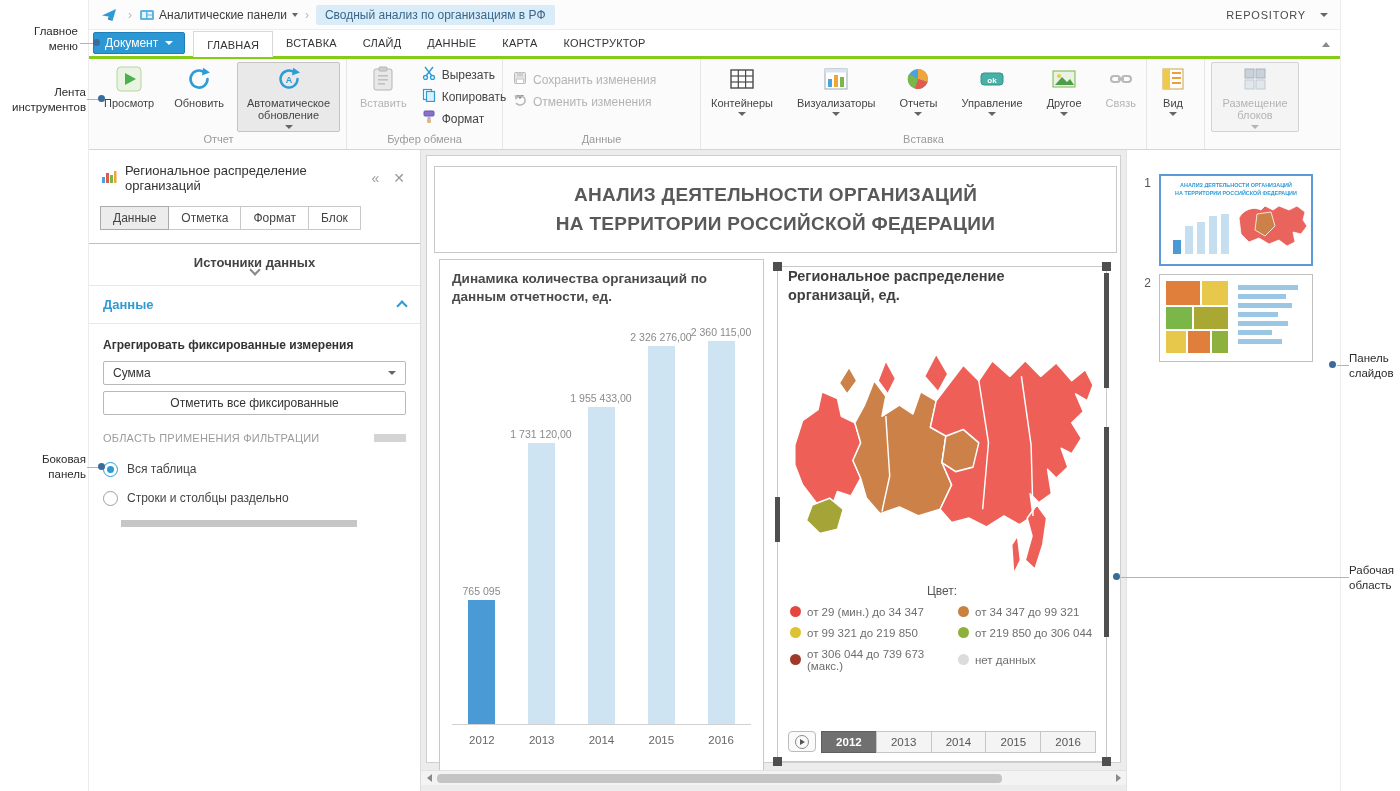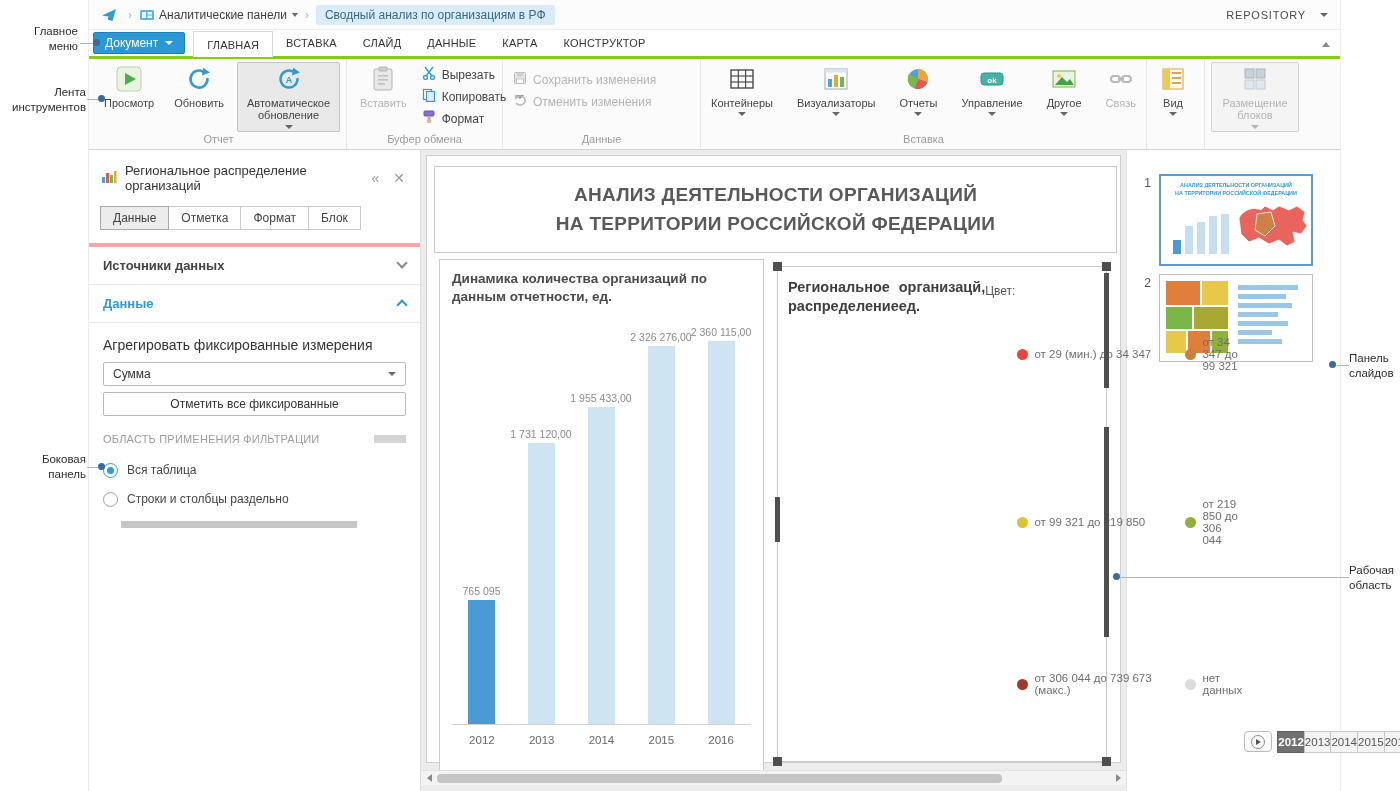--- a/index.html
+++ b/index.html
@@ -49,28 +49,28 @@
 
 
 .sidebar{flex:0 0 332px;background:#fff;border-right:1px solid #dcdcdc;display:flex;flex-direction:column;overflow:hidden;}
 .sb-header{display:flex;align-items:center;gap:8px;padding:13px 12px 10px;}
 .sb-title{font-size:13px;color:#333;flex:1;}
 .sb-ctl{color:#9a9a9a;font-size:14px;line-height:1;padding:0 3px;}
 .sb-tabs{display:flex;margin:3px 12px 13px;}
 .sb-tab{padding:4px 12px;font-size:12px;color:#444;border:1px solid #c9c9c9;margin-left:-1px;background:#fff;}
 .sb-tab.active{background:#ececec;border-color:#aaa;position:relative;z-index:1;}
 .side-section{display:flex;align-items:center;justify-content:space-between;padding:11px 14px;border-bottom:1px solid #e8e8e8;font-weight:bold;font-size:13px;color:#444;}
-.side-section.first{border-top:4px solid #fca5a5;}
+.side-section.first{border-top:1px solid #fca5a5;flex-direction:column;}
 .side-section.active{color:#2e9bd6;}
 .chev{width:8px;height:8px;border-right:2px solid #8a8a8a;border-bottom:2px solid #8a8a8a;display:inline-block;}
 .chev.down{transform:rotate(45deg);margin-top:-4px;}
 .chev.up{transform:rotate(-135deg);margin-top:4px;}
 .chev.blue{border-color:#2e9bd6;}
 .sb-content{padding:14px 14px 0;}
-.agg-label{font-weight:normal;font-size:14px;color:#333;margin-bottom:9px;}
+.agg-label{font-weight:bold;font-size:12px;color:#333;margin-bottom:9px;}
 .select{height:24px;border:1px solid #b9b9b9;border-radius:2px;background:#fff;display:flex;align-items:center;padding:0 9px;font-size:12px;color:#333;margin-bottom:6px;}
 .select .caret{margin-left:auto;}
 .sb-btn{height:24px;border:1px solid #b9b9b9;border-radius:2px;background:#fff;display:flex;align-items:center;justify-content:center;font-size:12px;color:#333;margin-bottom:17px;}
 .filter-row{display:flex;align-items:center;margin-bottom:18px;}
 .filter-label{font-size:11px;color:#9c9c9c;flex:1;letter-spacing:.2px;}
 .mini-scroll{width:32px;height:8px;background:#d4d4d4;}
 .radio-row{display:flex;align-items:center;gap:9px;margin-bottom:14px;}
 .radio{width:15px;height:15px;border:1px solid #9e9e9e;border-radius:50%;position:relative;background:#fff;flex:0 0 15px;}
 .radio.checked{border-color:#2e9bd6;}
 .radio.checked::after{content:"";position:absolute;inset:3px;border-radius:50%;background:#2e9bd6;}
@@ -85,21 +85,21 @@
 .dash-title{font-size:19px;font-weight:bold;color:#595959;line-height:1.55;letter-spacing:.3px;}
 .chart-block{left:12px;top:103px;width:325px;height:514px;padding:10px 12px 24px;}
 .chart-title{font-size:13.5px;font-weight:bold;color:#4a4a4a;line-height:1.35;}
 .bars{display:flex;justify-content:space-around;align-items:flex-end;height:412px;margin-top:6px;}
 .bar-col{display:flex;flex-direction:column;align-items:center;width:60px;}
 .bar-value{font-size:10.5px;color:#8a8a8a;white-space:nowrap;margin-bottom:3px;}
 .bar{width:27px;background:#cfe4f2;}
 .axis{border-top:1px solid #d0d0d0;}
 .cats{display:flex;justify-content:space-around;margin-top:9px;}
 .bar-cat{width:60px;text-align:center;font-size:11.5px;color:#666;}
-.map-block{left:350px;top:110px;width:330px;height:496px;padding:11px 10px 6px;display:flex;}
+.map-block{left:350px;top:110px;width:330px;height:496px;padding:0 10px 6px;display:flex;flex-direction:column;}
 .map-title{font-size:14.5px;font-weight:bold;color:#3f3f3f;line-height:1.3;}
 .map-svg{display:block;margin:38px auto 0;}
 .legend-title{text-align:center;font-size:12px;color:#555;margin:6px 0 8px;}
 .legend-grid{display:grid;grid-template-columns:168px 1fr;row-gap:9px;padding:0 2px;}
 .litem{display:flex;align-items:center;gap:6px;font-size:11.5px;color:#6e6e6e;}
 .ldot{width:11px;height:11px;border-radius:50%;background:#ccc;flex:0 0 11px;}
 .years-row{display:flex;align-items:center;margin-top:auto;margin-bottom:2px;}
 .play-btn{width:28px;height:21px;border:1px solid #bbb;border-radius:4px;background:#fafafa;display:flex;align-items:center;justify-content:center;margin-right:6px;}
 .play-circ{width:14px;height:14px;border:1.5px solid #8a8a8a;border-radius:50%;display:flex;align-items:center;justify-content:center;}
 .play-tri{width:0;height:0;border-left:5px solid #555;border-top:3px solid transparent;border-bottom:3px solid transparent;margin-left:1px;}

